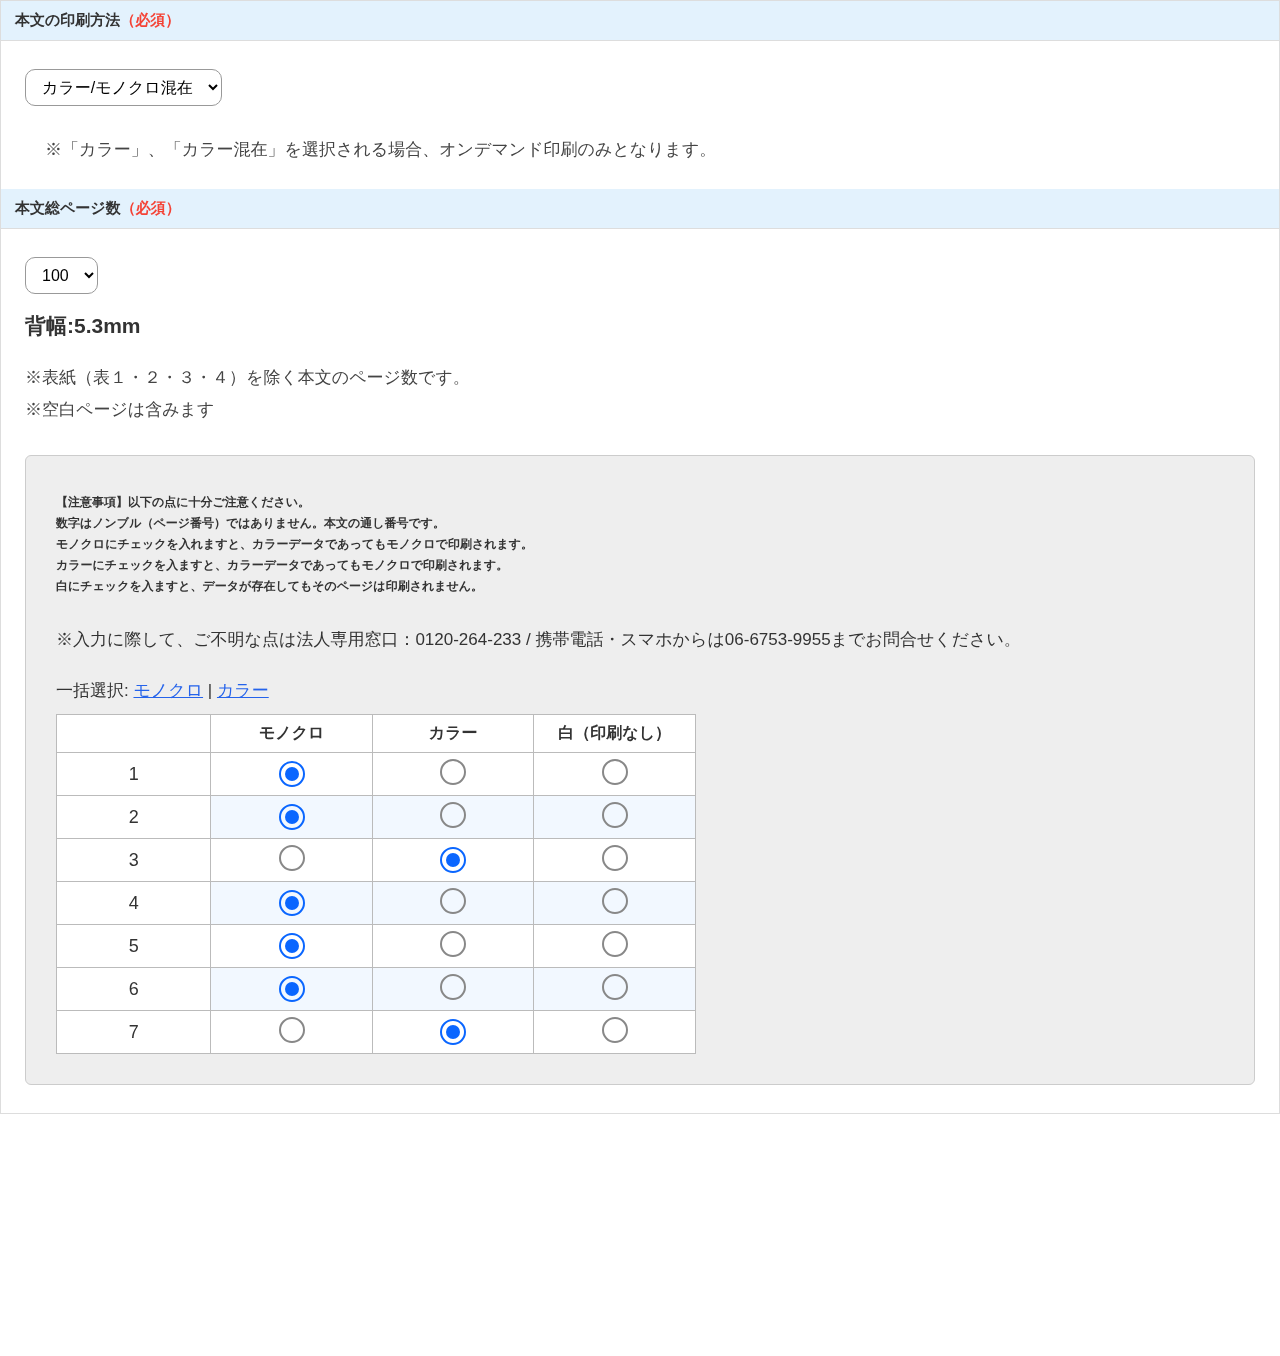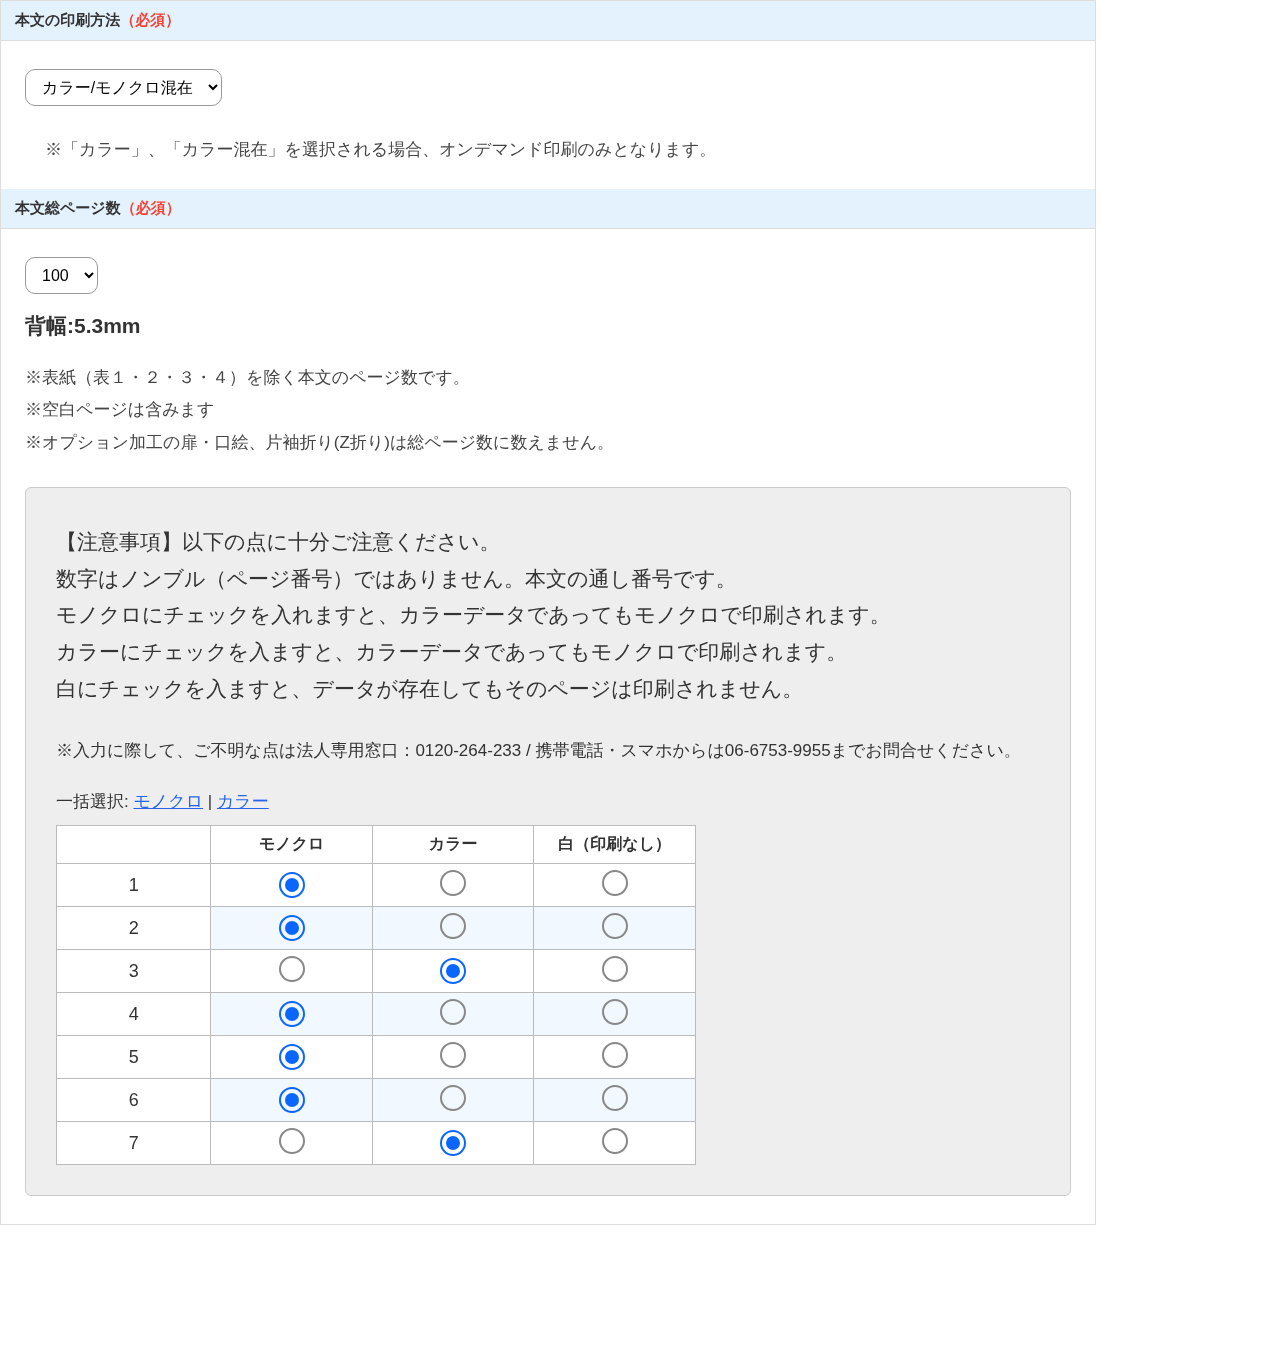--- a/index.html
+++ b/index.html
@@ -8,21 +8,21 @@
       padding: 0;
     }
     body {
       font-family: "Hiragino Kaku Gothic ProN", "Hiragino Sans", Meiryo, sans-serif;
       font-size: 16px;
       color: #333;
       background: #fff;
     }
     .container {
       border: 1px solid #ddd;
-      width: 1096px;
+      width: 1280px;
     }
     .section-header {
       background: #e3f2fd;
       padding: 10px 14px;
       font-weight: bold;
       font-size: 15px;
       border-bottom: 1px solid #ddd;
     }
     .required {
       color: #f44336;
@@ -56,23 +56,23 @@
       font-size: 17px;
     }
     .caution-box {
       background: #eeeeee;
       border: 1px solid #ccc;
       border-radius: 6px;
       padding: 36px 30px 30px 30px;
       margin-top: 28px;
     }
     .caution-bold {
-      font-weight: normal;
+      font-weight: bold;
       line-height: 1.75;
-      font-size: 21px;
+      font-size: 12px;
     }
     .caution-note {
       margin-top: 28px;
       line-height: 1.8;
       font-size: 17px;
     }
     .bulk-select {
       margin-top: 24px;
       font-size: 17px;
     }
@@ -161,21 +161,20 @@
   <div class="section-body">
     <select>
       <option>100</option>
     </select>
     <div class="spine-width">
       <span>背幅:</span><span>5.3mm</span>
     </div>
     <div class="notes">
       <div>※表紙（表１・２・３・４）を除く本文のページ数です。</div>
       <div>※空白ページは含みます</div>
-      <div>※オプション加工の扉・口絵、片袖折り(Z折り)は総ページ数に数えません。</div>
     </div>
 
     <div class="caution-box">
       <div class="caution-bold">
         <div>【注意事項】以下の点に十分ご注意ください。</div>
         <div>数字はノンブル（ページ番号）ではありません。本文の通し番号です。</div>
         <div>モノクロにチェックを入れますと、カラーデータであってもモノクロで印刷されます。</div>
         <div>カラーにチェックを入ますと、カラーデータであってもモノクロで印刷されます。</div>
         <div>白にチェックを入ますと、データが存在してもそのページは印刷されません。</div>
       </div>

